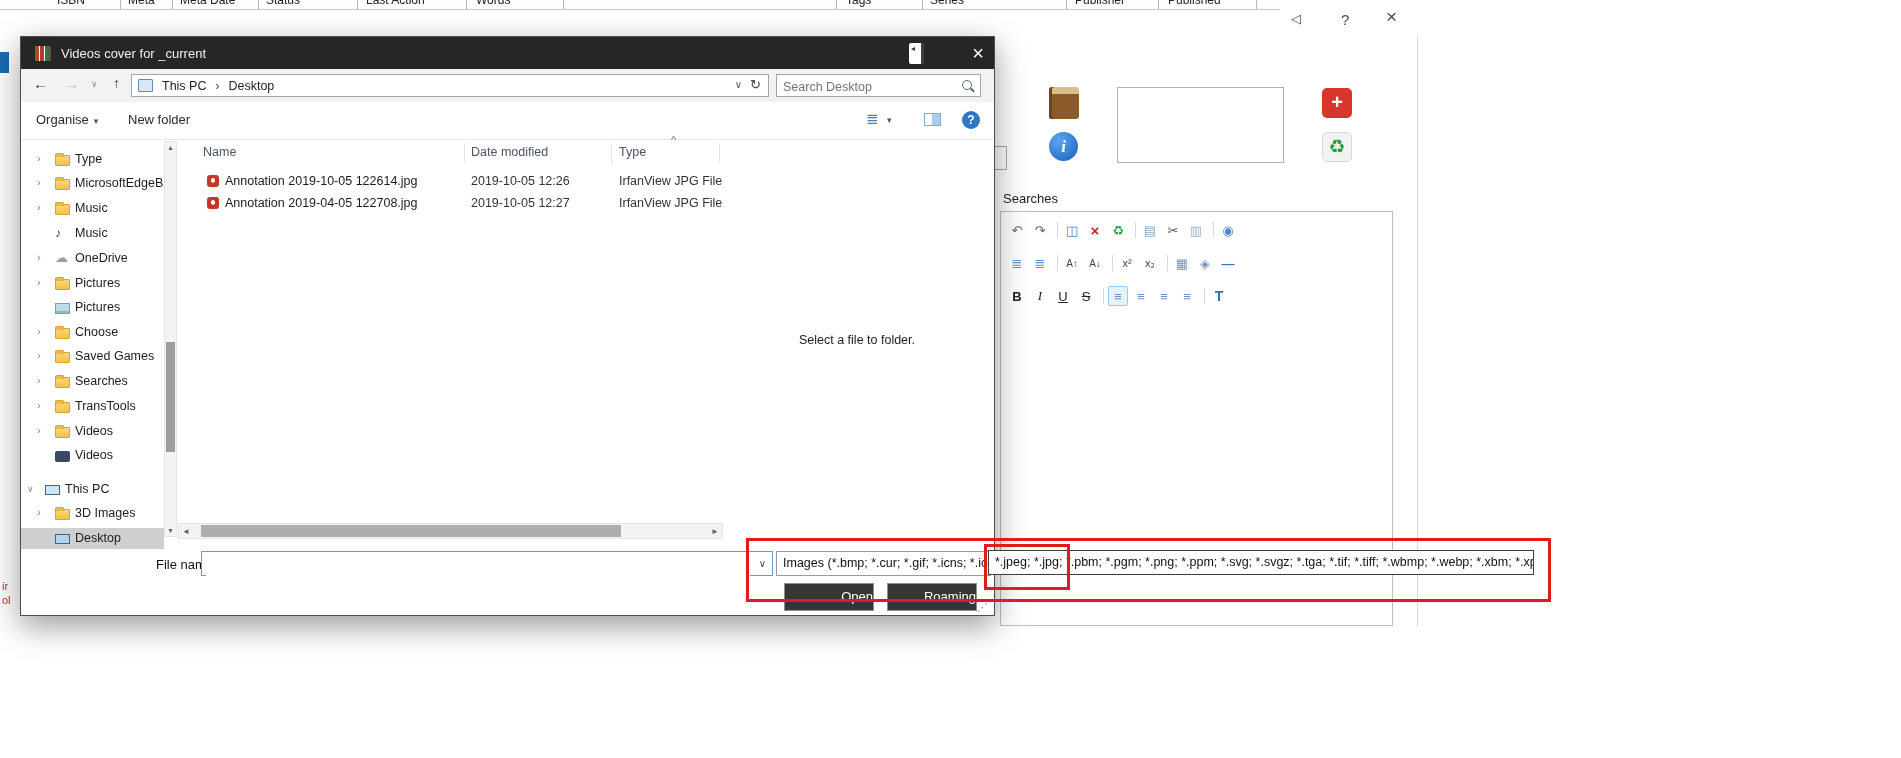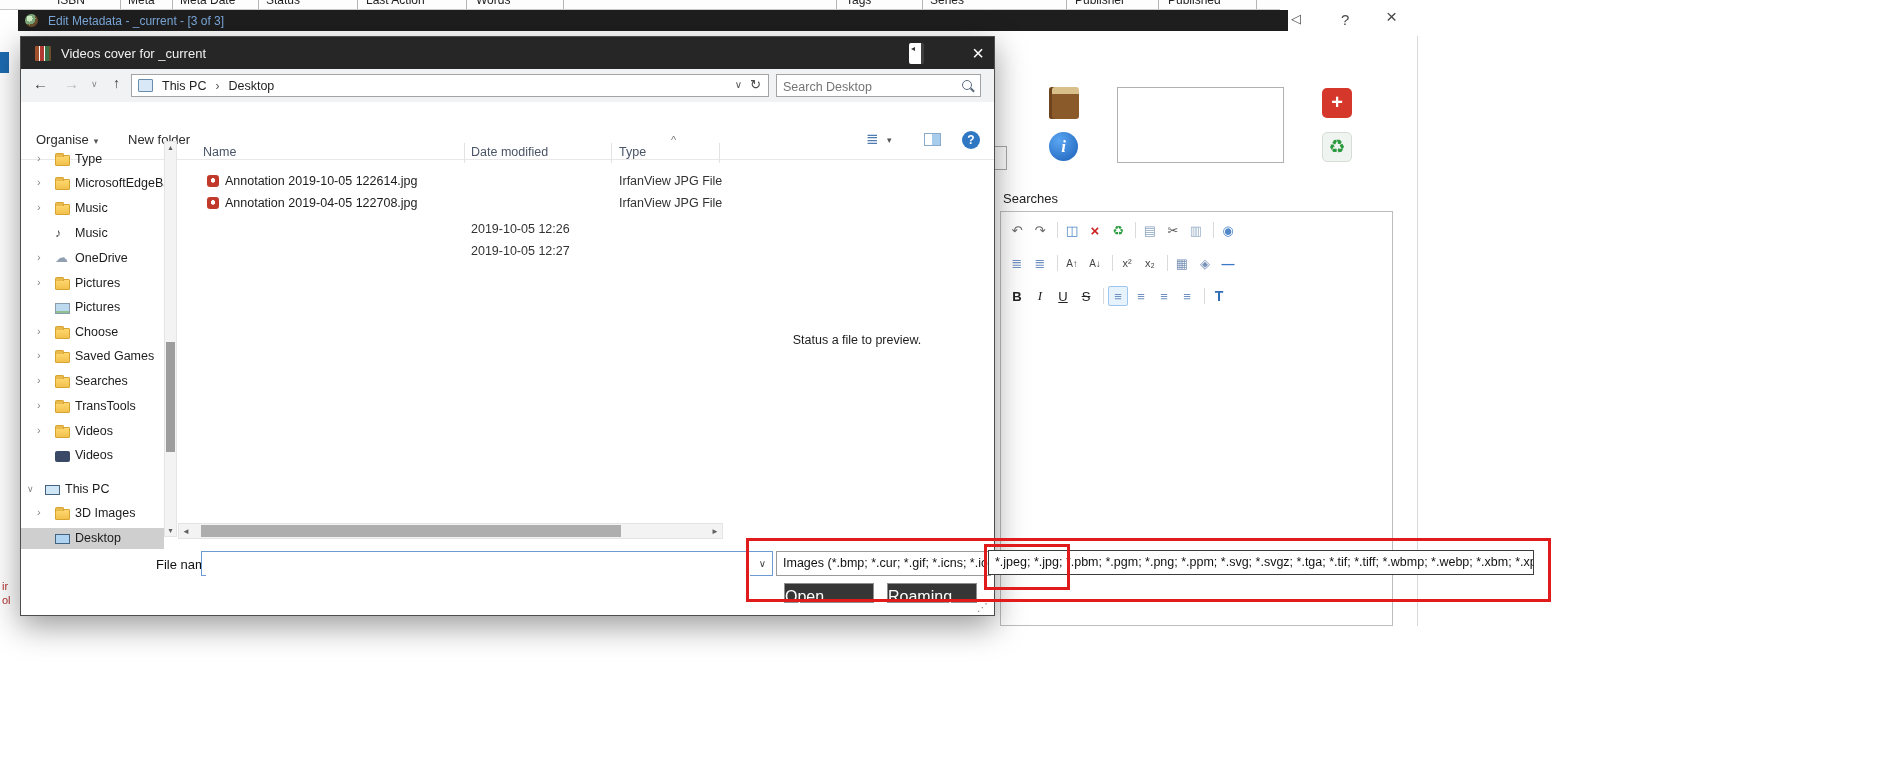--- a/index.html
+++ b/index.html
@@ -34,21 +34,21 @@
   #addr-folder-ic{width:13px;height:11px;margin-left:6px;background:#d9e8f6;border:1px solid #6a8cab;border-radius:1px;}
   .crumb{margin-left:9px;font-size:12.5px;color:#1f1f1f;white-space:nowrap;}
   .crumb-sep{margin-left:9px;font-size:12px;color:#555;}
   #addr-dd{position:absolute;right:26px;top:4px;font-size:10px;color:#555;}
   #addr-refresh{position:absolute;right:7px;top:2px;font-size:13px;color:#4a4a4a;}
   #searchbox{position:absolute;left:755px;top:5px;width:205px;height:23px;background:#fff;border:1px solid #a3a3a3;box-sizing:border-box;}
   #search-input{position:absolute;left:4px;top:1px;width:170px;height:19px;border:none;outline:none;font-size:12.5px;color:#333;font-family:inherit;background:transparent;}
   #search-mag{position:absolute;right:8px;top:5px;width:8px;height:8px;border:1.6px solid #5c6c7d;border-radius:50%;}
   #search-mag::after{content:"";position:absolute;left:7px;top:8px;width:5px;height:1.6px;background:#5c6c7d;transform:rotate(45deg);}
 
-  #dlg-toolbar{position:absolute;left:0;top:65px;right:0;height:37px;background:#fff;border-bottom:1px solid #e8e8e8;margin-top:20px;}
+  #dlg-toolbar{position:absolute;left:0;top:65px;right:0;height:37px;background:#fff;border-bottom:1px solid #e8e8e8;}
   .tb-label{position:absolute;top:10px;font-size:13px;color:#2b2b2b;white-space:nowrap;}
   .tb-caret{font-size:9px;color:#555;margin-left:5px;}
   #view-ic{position:absolute;left:845px;top:8px;font-size:15px;color:#4f7cae;}
   #view-caret{position:absolute;left:866px;top:13px;font-size:9px;color:#555;}
   #pane-ic{position:absolute;left:903px;top:11px;width:17px;height:13px;border:1px solid #88aacb;box-sizing:border-box;
            background:linear-gradient(90deg,#fff 0 7px,#a8cdec 7px);}
   #dlg-help{position:absolute;left:941px;top:9px;width:18px;height:18px;border-radius:50%;background:#2f77c2;color:#fff;
             font-size:12px;font-weight:bold;text-align:center;line-height:18px;}
 
   
@@ -76,34 +76,34 @@
   .hs-arrow{position:absolute;top:3px;font-size:8px;color:#606060;}
 
   
   .col-hdr{position:absolute;top:108px;font-size:12.5px;color:#4a5568;white-space:nowrap;}
   .hdr-sep{position:absolute;top:106px;width:1px;height:20px;background:#e3e3e3;}
   #sort-caret{position:absolute;left:650px;top:97px;font-size:11px;color:#777;}
   .file-row{position:absolute;left:160px;width:560px;height:22px;}
   .file-ic{position:absolute;left:26px;top:4px;width:12px;height:12px;border-radius:3px;
            background:radial-gradient(circle at 50% 45%, #fff 0 2px, #c0392b 2.5px);}
   .f-name{position:absolute;left:44px;top:3px;font-size:12.5px;color:#1b1b1b;white-space:nowrap;}
-  .f-date{position:absolute;left:290px;top:3px;font-size:12.5px;color:#333;white-space:nowrap;margin-top:48px;}
+  .f-date{position:absolute;left:290px;top:3px;font-size:12.5px;color:#333;white-space:nowrap;}
   .f-type{position:absolute;left:438px;top:3px;font-size:12.5px;color:#333;white-space:nowrap;}
 
   #preview-msg{position:absolute;left:702px;top:296px;width:268px;text-align:center;font-size:12.5px;color:#1d1d1d;}
 
   
   #fname-label{position:absolute;left:135px;top:520px;font-size:13px;color:#111;}
   #fname-wrap{position:absolute;left:180px;top:514px;width:572px;height:25px;border:1px solid #6b9bd2;background:#fff;box-sizing:border-box;}
   #fname-input{position:absolute;left:4px;top:1px;width:540px;height:21px;border:none;outline:none;font-size:12.5px;font-family:inherit;}
   #fname-dd{position:absolute;right:6px;top:6px;font-size:10px;color:#444;}
   #filter-box{position:absolute;left:755px;top:514px;width:215px;height:25px;border:1px solid #9a9a9a;background:#fff;box-sizing:border-box;
               font-size:12.5px;color:#111;line-height:23px;padding-left:6px;white-space:nowrap;overflow:hidden;}
-  .btn-dark{position:absolute;top:546px;width:90px;height:20px;background:#363636;border:1px solid #8f8f8f;color:#fff;
-            font-size:16px;text-align:left;line-height:26px;box-sizing:border-box;}
+  .btn-dark{position:absolute;top:546px;width:90px;height:28px;background:#363636;border:1px solid #8f8f8f;color:#fff;
+            font-size:13px;text-align:right;line-height:26px;box-sizing:border-box;}
   #grip{position:absolute;left:956px;top:564px;font-size:11px;color:#888;}
 
   
   #filter-tooltip{position:absolute;left:988px;top:550px;width:546px;height:25px;background:#fff;border:1px solid #3c3c3c;
                   box-sizing:border-box;font-size:12.5px;color:#111;line-height:23px;padding:0 6px;white-space:nowrap;overflow:hidden;z-index:40;}
 
   
   .red-box{position:absolute;border:3px solid #e01b1b;pointer-events:none;z-index:50;background:transparent;}
 
   
@@ -161,24 +161,20 @@
     <span class="bg-sep" style="left:922px"></span>
     <span class="bg-sep" style="left:1066px"></span>
     <span class="bg-sep" style="left:1158px"></span>
     <span class="bg-sep" style="left:1256px"></span>
   </div>
 
   <div id="frag-blue"></div>
   <span class="frag-red" style="top:580px">ir</span>
   <span class="frag-red" style="top:594px">ol</span>
 
-  <div id="em-titlebar">
-    <span id="em-icon"></span>
-    <span id="em-title">Edit Metadata - _current -  [3 of 3]</span>
-  </div>
   <span class="win-ctl" style="left:1291px;top:11px;font-size:13px;">◁</span>
   <span class="win-ctl" style="left:1341px;top:11px;font-size:15px;">?</span>
   <span class="win-ctl" style="left:1386px;top:6px;font-size:19px;">×</span>
 
   <div id="panel-divider"></div>
   <div id="combo-fragment"></div>
   <div id="book-btn"></div>
   <div id="info-btn">i</div>
   <div id="cover-box"></div>
   <div id="add-cover-btn">+</div>
@@ -369,21 +365,21 @@
       <span class="f-date">2019-10-05 12:26</span>
       <span class="f-type">IrfanView JPG File</span>
     </div>
     <div class="file-row" style="top:156px">
       <span class="file-ic"></span>
       <span class="f-name">Annotation 2019-04-05 122708.jpg</span>
       <span class="f-date">2019-10-05 12:27</span>
       <span class="f-type">IrfanView JPG File</span>
     </div>
 
-    <div id="preview-msg">Status a file to preview.</div>
+    <div id="preview-msg">Select a file to folder.</div>
 
     <div id="hscroll">
       <span class="hs-arrow" style="left:3px">◄</span>
       <div id="hthumb"></div>
       <span class="hs-arrow" style="right:3px">►</span>
     </div>
 
     <span id="fname-label">File name:</span>
     <div id="fname-wrap">
       <input id="fname-input" type="text" value="" style="">

